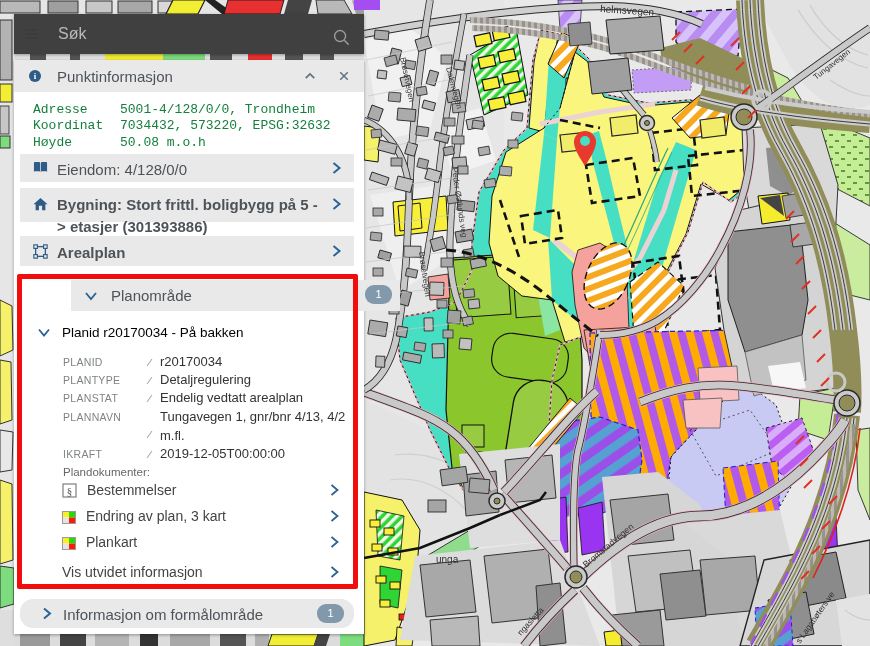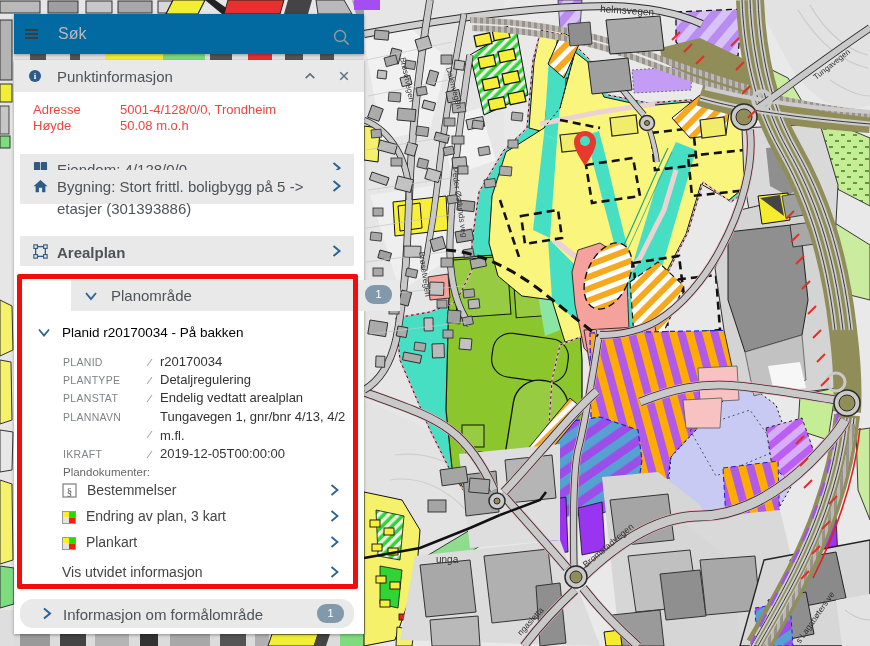--- a/index.html
+++ b/index.html
@@ -1,30 +1,30 @@
 <!DOCTYPE html>
 <html><head>
 <meta charset="utf-8">
 <style>
   * { margin:0; padding:0; box-sizing:border-box; }
   html,body { width:870px; height:646px; overflow:hidden; font-family:"Liberation Sans", sans-serif; }
   #stage { position:relative; width:870px; height:646px; overflow:hidden; background:#e8e8e8; }
   #map { position:absolute; left:0; top:0; }
-  #searchbar { position:absolute; left:14px; top:14px; width:350px; height:40px; background:#0369a1; box-shadow:0 1px 3px rgba(0,0,0,.35); }
+  #searchbar { position:absolute; left:14px; top:14px; width:350px; height:40px; background:#404040; box-shadow:0 1px 3px rgba(0,0,0,.35); }
   #searchbar .burger { position:absolute; left:11px; top:15px; width:13px; height:11px; }
   #searchbar .burger span { display:block; height:1.7px; background:#3c3c3c; margin-bottom:2.5px; }
   #searchbar .ph { position:absolute; left:44px; top:11px; font-size:16px; color:#b9b9b9; }
   #searchbar svg.mag { position:absolute; right:13px; top:14px; }
   #panel { position:absolute; left:14px; top:60px; width:350px; height:574px; background:#fff; box-shadow:0 1px 3px rgba(0,0,0,.35); }
   .phead { position:relative; height:32px; background:#e9e9e9; }
   .phead .title { position:absolute; left:43px; top:8px; font-size:15px; color:#4d5358; }
   .infoc { position:absolute; left:15px; top:10px; width:12px; height:12px; border-radius:50%; background:#2d5c88; color:#fff; font-size:9px; font-weight:bold; text-align:center; line-height:12px; font-family:"Liberation Serif",serif; }
   .chevup { position:absolute; right:48px; top:10px; }
   .closex { position:absolute; right:15px; top:11px; }
-  .addr { position:absolute; left:19px; top:42px; font-size:13px; color:#ef4444; line-height:16.4px; }
+  .addr { position:absolute; left:19px; top:42px; font-size:13px; color:#15803d; line-height:16.4px;font-family:Liberation Mono, monospace; }
   .addr .lab { display:inline-block; width:87px; }
   .row { position:absolute; left:6px; width:334px; background:#e9e9e9; border-radius:1px; color:#4d5358; font-size:15px; }
   .row .ic { position:absolute; left:13px; }
   .row .tx { display:block; margin-left:37px; margin-right:32px; line-height:22px; }
   .row .chev { position:absolute; right:11px; }
   .sech { position:absolute; left:9px; width:329px; height:31px; background:#e9e9e9; font-size:15px; color:#4d5358; }
   .sech .tx { position:absolute; left:40px; top:7px; }
   .badge { position:absolute; right:8px; top:5px; width:27px; height:19px; background:#8299ab; border-radius:9px; color:#fff; font-size:11px; text-align:center; line-height:19px; }
   .planid-line { position:absolute; left:48px; font-size:13.5px; color:#000000; }
   .kv { position:absolute; left:49px; width:290px; font-size:13px; color:#333; }
@@ -490,35 +490,36 @@
     <svg class="chevup" width="12" height="12" viewBox="0 0 14 14">
           <path d="M2 9.5 L7 4.5 L12 9.5" fill="none" stroke="#5f7282" stroke-width="2"></path>
         </svg>
     <svg class="closex" width="10" height="10" viewBox="0 0 12 12">
           <path d="M1.5 1.5 L10.5 10.5 M10.5 1.5 L1.5 10.5" stroke="#5f7282" stroke-width="1.8"></path>
         </svg>
   </div>
 
   <div class="addr">
     <div><span class="lab">Adresse</span>5001-4/128/0/0, Trondheim</div>
+    <div><span class="lab">Koordinat</span>7034432, 573220, EPSG:32632</div>
     <div><span class="lab">Høyde</span>50.08 m.o.h</div>
   </div>
 
   <div class="row" style="top:94px; height:28px;">
     <svg class="ic" width="15" height="15" viewBox="0 0 16 16" style="top:6px">
           <path d="M1 3 Q1 2 2 2 L6.4 2 Q7.6 2 7.6 3.2 L7.6 13 Q7.6 12 6.4 12 L2 12 Q1 12 1 13 Z" fill="#2e5c87"></path>
           <path d="M15 3 Q15 2 14 2 L9.6 2 Q8.4 2 8.4 3.2 L8.4 13 Q8.4 12 9.6 12 L14 12 Q15 12 15 13 Z" fill="#2e5c87"></path>
         </svg>
     <span class="tx" style="padding-top:5px">Eiendom: 4/128/0/0</span>
     <svg class="chev" width="13" height="14" viewBox="0 0 13 14" style="top:7px">
           <path d="M3.5 2 L9.5 7 L3.5 12" fill="none" stroke="#2a6496" stroke-width="2"></path>
         </svg>
   </div>
 
-  <div class="row" style="top:110px; height:34px;">
+  <div class="row" style="top:128px; height:34px;font-weight:bold;">
     <svg class="ic" width="15" height="15" viewBox="0 0 16 16" style="top:9px">
           <path d="M8 1 L15.5 7.6 L13.2 7.6 L13.2 14 L9.7 14 L9.7 9.3 L6.3 9.3 L6.3 14 L2.8 14 L2.8 7.6 L0.5 7.6 Z" fill="#2e5c87"></path>
         </svg>
     <span class="tx" style="padding-top:6px">Bygning: Stort frittl. boligbygg på 5 -&gt; etasjer (301393886)</span>
     <svg class="chev" width="13" height="14" viewBox="0 0 13 14" style="top:9px">
           <path d="M3.5 2 L9.5 7 L3.5 12" fill="none" stroke="#2a6496" stroke-width="2"></path>
         </svg>
   </div>
 
   <div class="row" style="top:176px; height:30px;font-weight:bold;">

